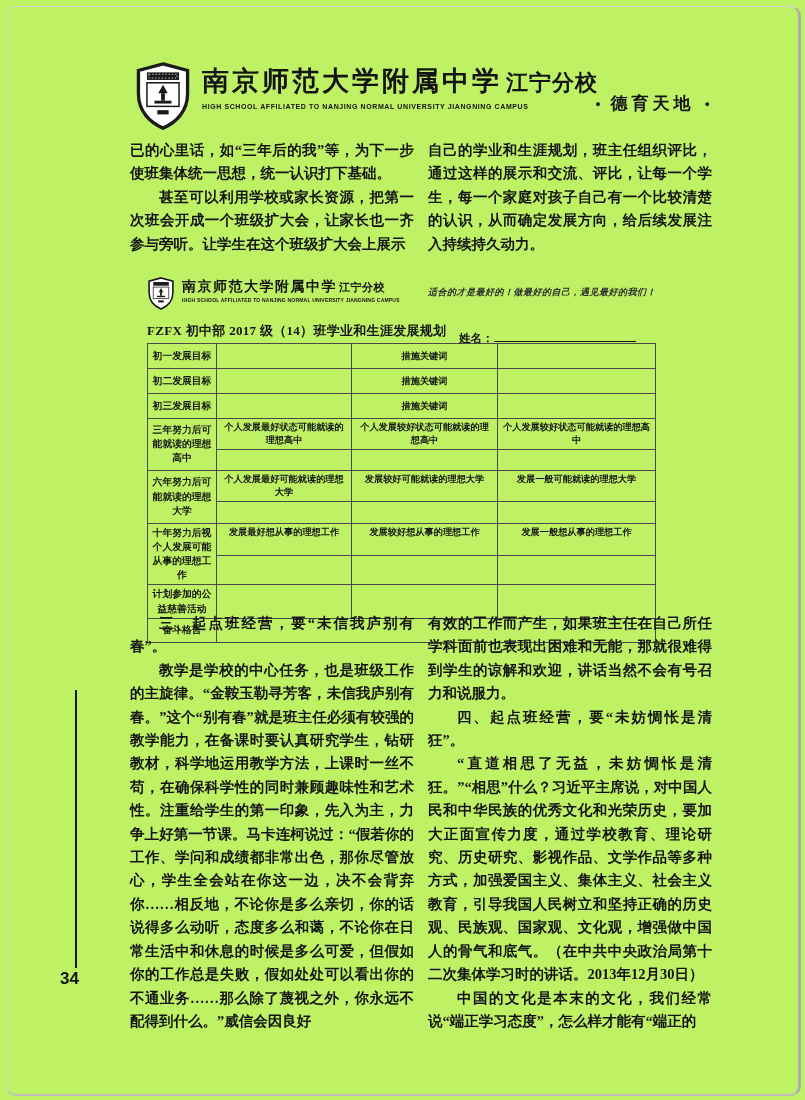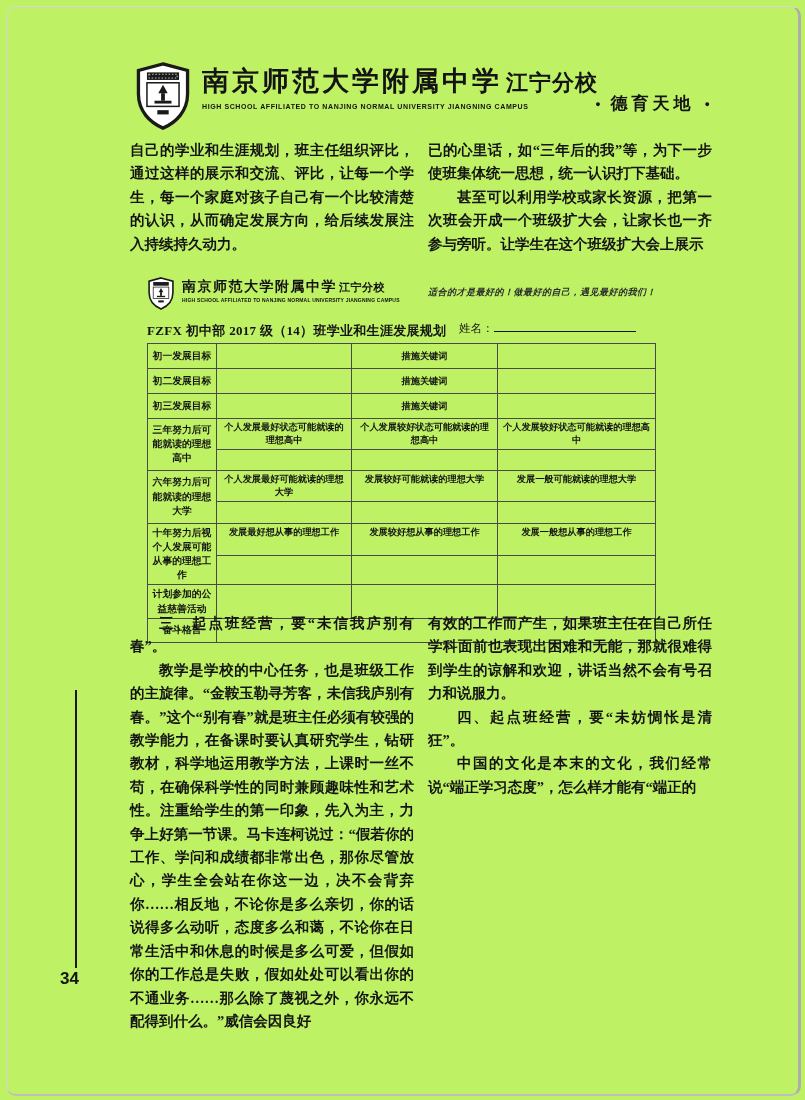--- a/index.html
+++ b/index.html
@@ -47,21 +47,21 @@
   .form { position: absolute; left: 147px; top: 277px; width: 509px; }
   .form-head { position: relative; height: 34px; }
   .form-head .crest { position: absolute; left: 0; top: 0; width: 28px; height: 33px; }
   .form-head .names { position: absolute; left: 35px; top: 2px; }
   .form-head .name-cn { font-size: 14px; font-weight: 800; letter-spacing: 1.5px; line-height: 16px; }
   .form-head .name-branch { font-size: 11px; letter-spacing: 0.5px; margin-left: 2px; }
   .form-head .name-en { font-size: 5px; letter-spacing: 0.2px; margin-top: 2px; }
   .form-motto { position: absolute; right: 0; top: 9px; font-size: 9px; font-style: italic; font-weight: 700; color: #2b2b2b; letter-spacing: 0.5px; }
   .form-title-row { position: relative; height: 22px; margin-top: 7px; }
   .form-title { position: absolute; left: 0; top: 4px; font-size: 13px; font-weight: 800; letter-spacing: 0.3px; }
-  .name-field { position: absolute; left: 312px; top: 2px; font-size: 11.5px; font-weight: 400; }
+  .name-field { position: absolute; left: 312px; top: 12px; font-size: 11.5px; font-weight: 700; }
   .name-line { display: inline-block; width: 142px; border-bottom: 1.5px solid #141414; height: 12px; vertical-align: baseline; }
 
   table.plan-table { border-collapse: collapse; width: 508px; margin-top: 3px; table-layout: fixed; }
   .plan-table td { border: 1px solid #4a4a4a; padding: 2px 4px; font-family: "Liberation Serif", "DejaVu Serif", serif; }
   .plan-table td.lbl { text-align: center; vertical-align: middle; font-size: 9.8px; line-height: 1.45; font-weight: 600; padding: 2px 3px; }
   .plan-table td.cell { font-size: 9.2px; line-height: 1.4; vertical-align: middle; font-weight: 600; word-break: break-all; text-align: center; }
   .plan-table td.cell.top { vertical-align: top; }
 
   
   .side-rule { position: absolute; left: 75px; top: 690px; width: 2px; height: 278px; background: #1a1a1a; }
@@ -92,25 +92,25 @@
     </div>
     <div class="column-label">
       <span class="dot">●</span>
       <span>德育天地</span>
       <span class="dot">●</span>
     </div>
   </header>
 
   <section class="twocol intro">
     <div class="col">
-      <p>自己的学业和生涯规划，班主任组织评比，通过这样的展示和交流、评比，让每一个学生，每一个家庭对孩子自己有一个比较清楚的认识，从而确定发展方向，给后续发展注入持续持久动力。</p>
-    </div>
-    <div class="col">
       <p>已的心里话，如“三年后的我”等，为下一步使班集体统一思想，统一认识打下基础。</p>
       <p class="ind">甚至可以利用学校或家长资源，把第一次班会开成一个班级扩大会，让家长也一齐参与旁听。让学生在这个班级扩大会上展示</p>
+    </div>
+    <div class="col">
+      <p>自己的学业和生涯规划，班主任组织评比，通过这样的展示和交流、评比，让每一个学生，每一个家庭对孩子自己有一个比较清楚的认识，从而确定发展方向，给后续发展注入持续持久动力。</p>
     </div>
   </section>
 
   <section class="form">
     <div class="form-head">
       <span class="crest">
         <svg viewBox="0 0 60 72" width="28" height="33">
           <path d="M30 2 L56 9 V34 C56 52 44 64 30 70 C16 64 4 52 4 34 V9 Z" fill="#ffffff" stroke="#1a1a1a" stroke-width="3.5"></path>
           <rect x="13" y="11" width="34" height="8" fill="#1a1a1a"></rect>
           <rect x="13" y="22" width="34" height="25" fill="none" stroke="#1a1a1a" stroke-width="1.6"></rect>
@@ -206,19 +206,20 @@
   </section>
 
   <section class="twocol bodycols">
     <div class="col">
       <p class="sec-heading">三、起点班经营，要“未信我庐别有春”。</p>
       <p class="ind">教学是学校的中心任务，也是班级工作的主旋律。“金鞍玉勒寻芳客，未信我庐别有春。”这个“别有春”就是班主任必须有较强的教学能力，在备课时要认真研究学生，钻研教材，科学地运用教学方法，上课时一丝不苟，在确保科学性的同时兼顾趣味性和艺术性。注重给学生的第一印象，先入为主，力争上好第一节课。马卡连柯说过：“假若你的工作、学问和成绩都非常出色，那你尽管放心，学生全会站在你这一边，决不会背弃你……相反地，不论你是多么亲切，你的话说得多么动听，态度多么和蔼，不论你在日常生活中和休息的时候是多么可爱，但假如你的工作总是失败，假如处处可以看出你的不通业务……那么除了蔑视之外，你永远不配得到什么。”威信会因良好</p>
     </div>
     <div class="col">
       <p>有效的工作而产生，如果班主任在自己所任学科面前也表现出困难和无能，那就很难得到学生的谅解和欢迎，讲话当然不会有号召力和说服力。</p>
       <p class="sec-heading">四、起点班经营，要“未妨惆怅是清狂”。</p>
+      <p class="ind">“直道相思了无益，未妨惆怅是清狂。”“相思”什么？习近平主席说，对中国人民和中华民族的优秀文化和光荣历史，要加大正面宣传力度，通过学校教育、理论研究、历史研究、影视作品、文学作品等多种方式，加强爱国主义、集体主义、社会主义教育，引导我国人民树立和坚持正确的历史观、民族观、国家观、文化观，增强做中国人的骨气和底气。（在中共中央政治局第十二次集体学习时的讲话。2013年12月30日）</p>
       <p class="ind">中国的文化是本末的文化，我们经常说“端正学习态度”，怎么样才能有“端正的</p>
     </div>
   </section>
 
   <div class="side-rule"></div>
   <div class="page-number">34</div>
 </div>
 
 </body></html>

